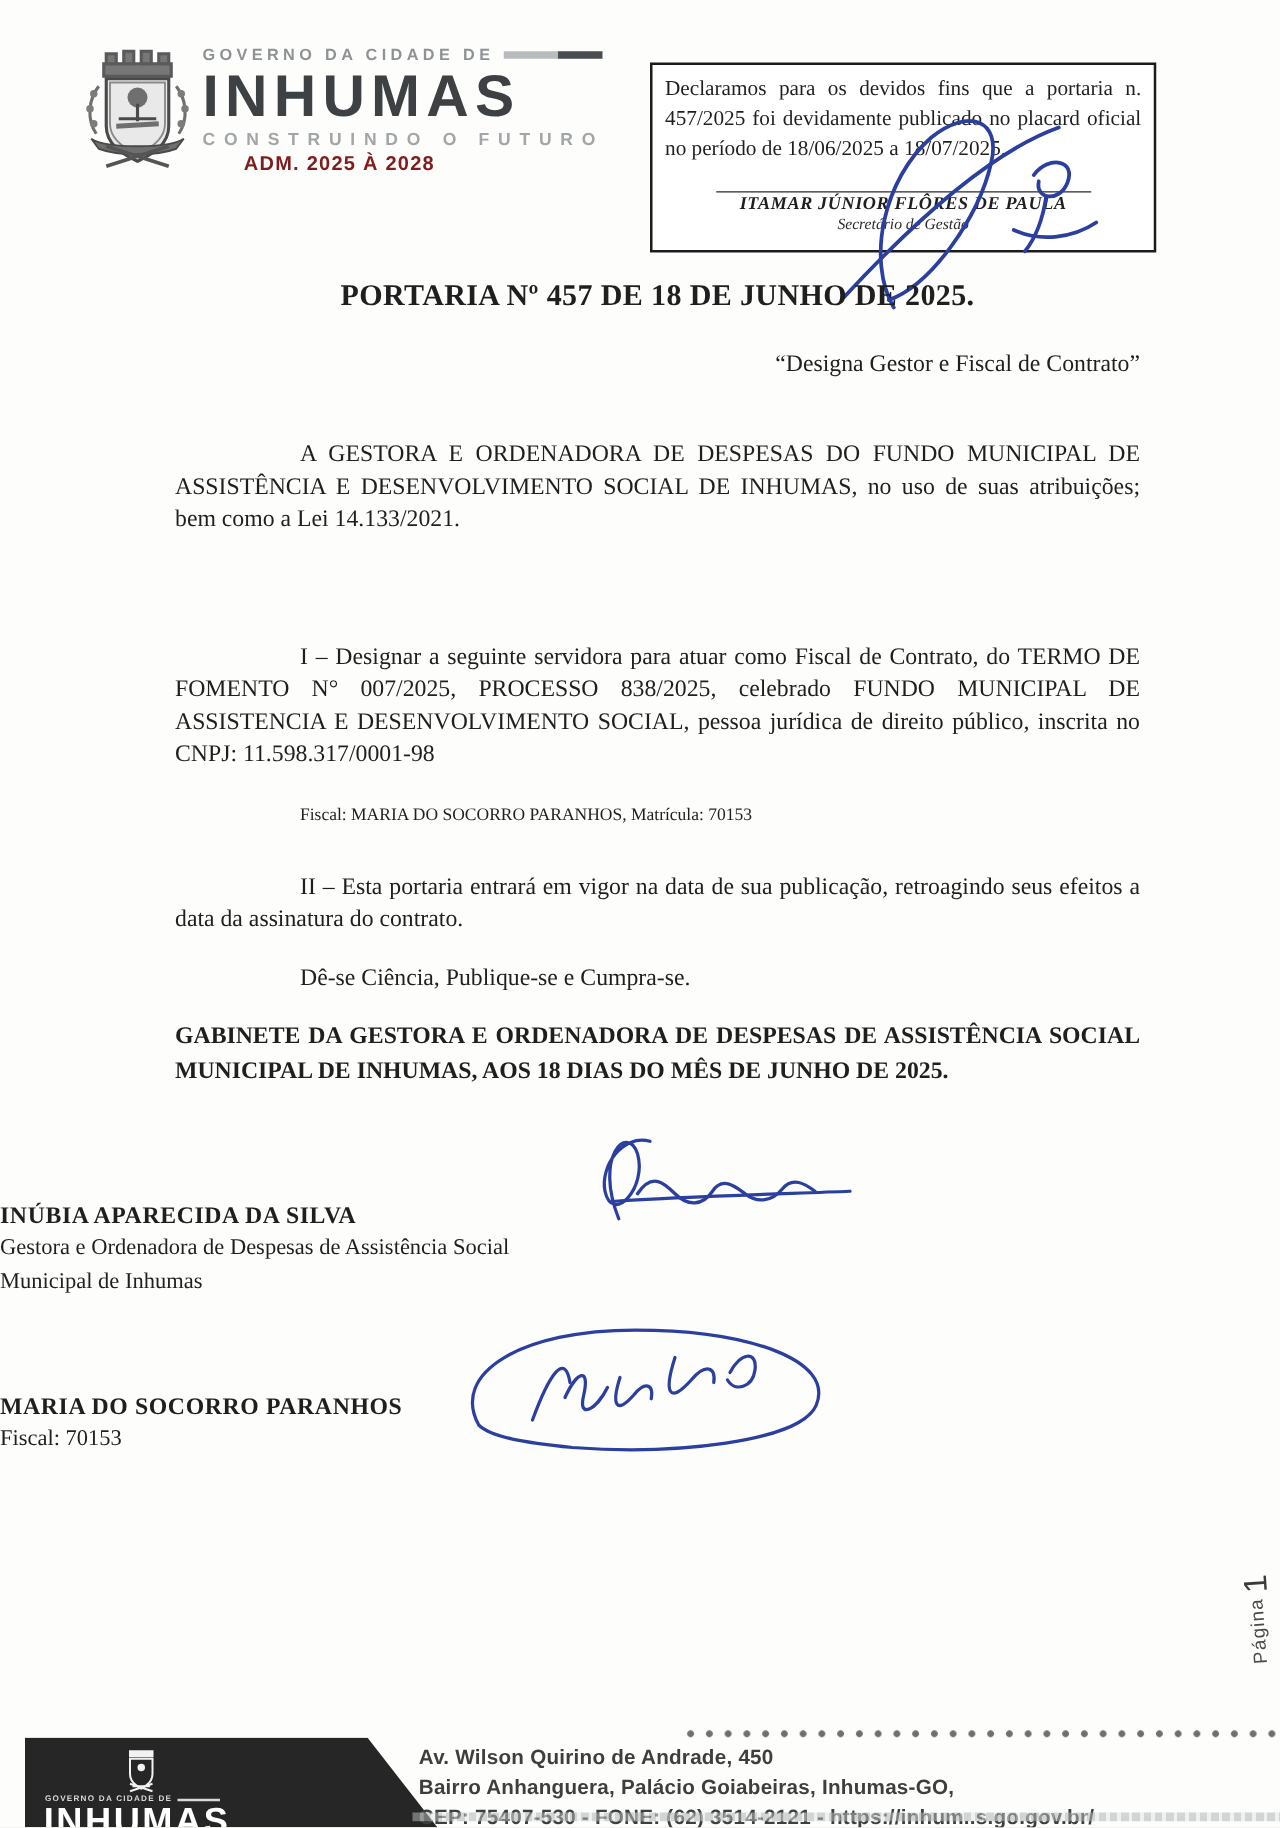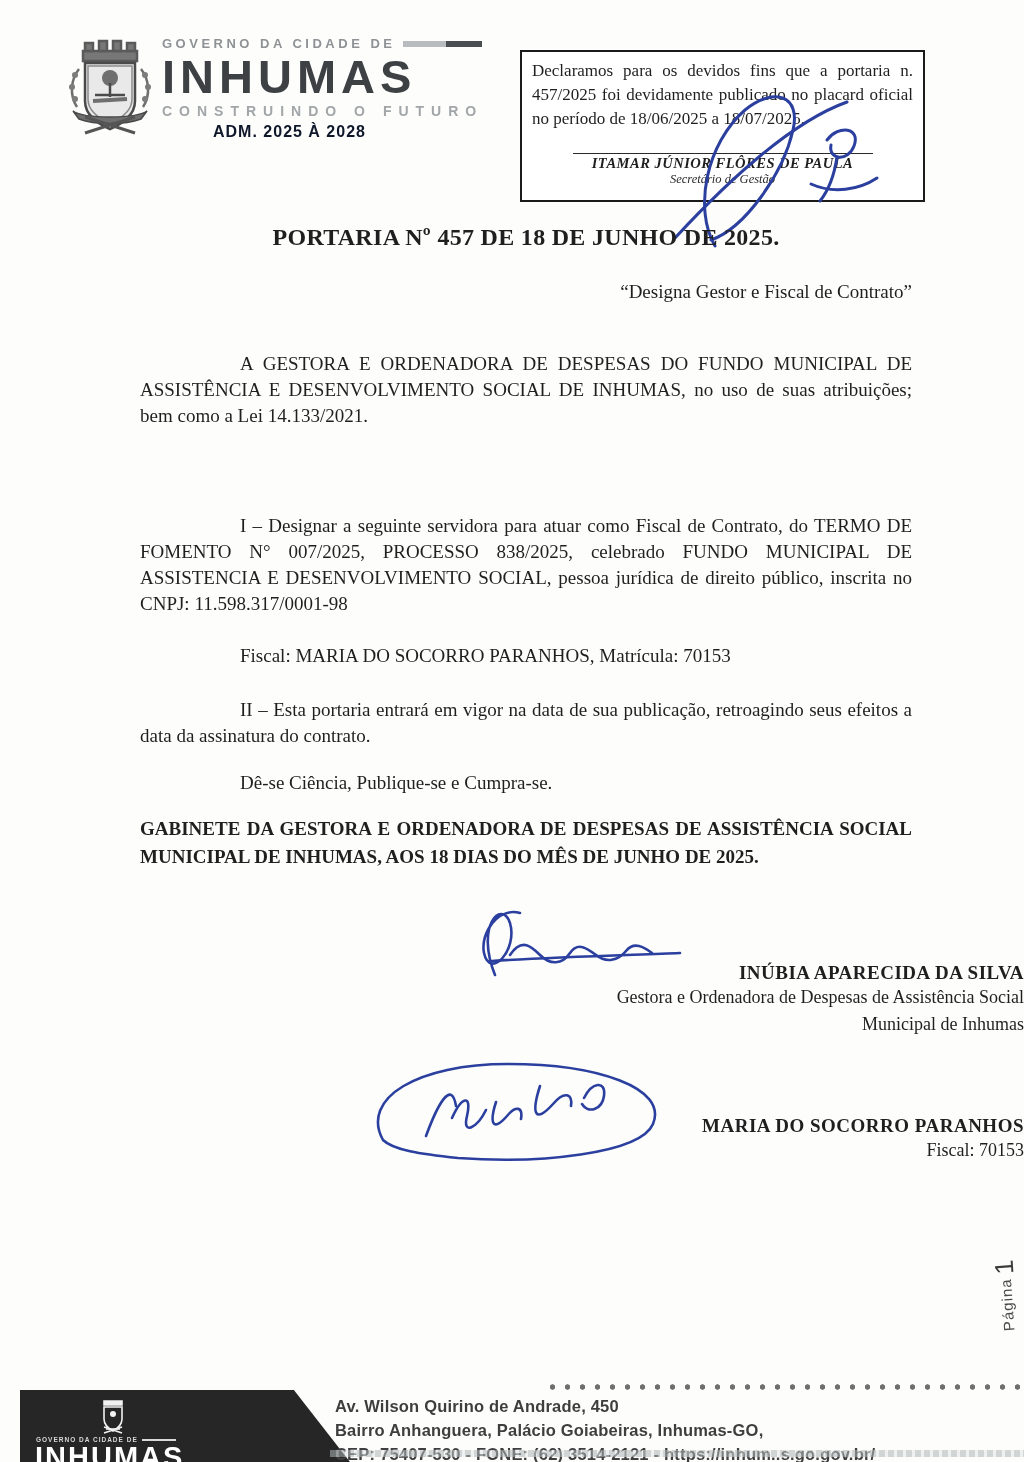--- a/index.html
+++ b/index.html
@@ -19,21 +19,21 @@
   .logo-city{
     font-family:"Liberation Sans",sans-serif;font-weight:bold;font-size:47px;
     letter-spacing:5px;color:#3d4144;line-height:1.0;margin-top:2px;
   }
   .logo-slogan{
     font-family:"Liberation Sans",sans-serif;font-size:14px;letter-spacing:7px;
     color:#a2a6a8;font-weight:bold;margin-top:3px;white-space:nowrap;
   }
   .logo-adm{
     font-family:"Liberation Sans",sans-serif;font-size:16px;font-weight:bold;
-    color:#0f172a;letter-spacing:1px;margin-top:4px;margin-left:51px;
+    color:#7f1d1d;letter-spacing:1px;margin-top:4px;margin-left:33px;
   }
   
   .decl-box{
     position:absolute;left:520px;top:50px;width:405px;height:152px;
     border:2px solid #1b1b1b;box-sizing:border-box;padding:7px 10px 4px 10px;background:#fff;
   }
   .decl-text{font-size:17px;line-height:24px;text-align:justify;}
   .decl-sigline{width:300px;margin:22px auto 0 auto;border-top:1.5px solid #2a2a2a;}
   .decl-name{font-size:14.5px;font-weight:bold;font-style:italic;text-align:center;margin-top:1px;letter-spacing:.5px;}
   .decl-role{font-size:12.5px;font-style:italic;text-align:center;color:#2a2a2a;}
@@ -41,27 +41,27 @@
   .ink{position:absolute;pointer-events:none;}
   
   .content{position:absolute;left:140px;width:772px;}
   .doc-title{top:224px;text-align:center;font-size:24px;font-weight:bold;letter-spacing:.3px;}
   .doc-subtitle{top:281px;text-align:right;font-size:19px;}
   .body-text{font-size:19px;line-height:26px;text-align:justify;}
   .indent{text-indent:100px;}
   .p1{top:351px;}
   .resolve{top:452px;font-weight:bold;font-size:19px;}
   .item1{top:513px;}
-  .fiscal-line{top:645px;font-size:19px;}
+  .fiscal-line{top:645px;font-size:14px;}
   .item2{top:697px;}
   .closing{top:772px;font-size:19px;}
   .gabinete{top:815px;font-weight:bold;line-height:28px;text-align:justify;font-size:19px;}
   .b{font-weight:normal;}
   
-  .sig-block{position:absolute;left:0;width:1024px;text-align:right;}
+  .sig-block{position:absolute;left:0;width:1024px;text-align:left;}
   .sig-name{font-size:19px;font-weight:bold;letter-spacing:.5px;}
   .sig-role{font-size:18px;line-height:27px;}
   .sig1{top:962px;}
   .sig2{top:1115px;}
   
   .page-num{
     position:absolute;right:2px;top:1240px;height:110px;display:flex;align-items:center;
     transform:rotate(-4deg);
   }
   .page-num .inner{

